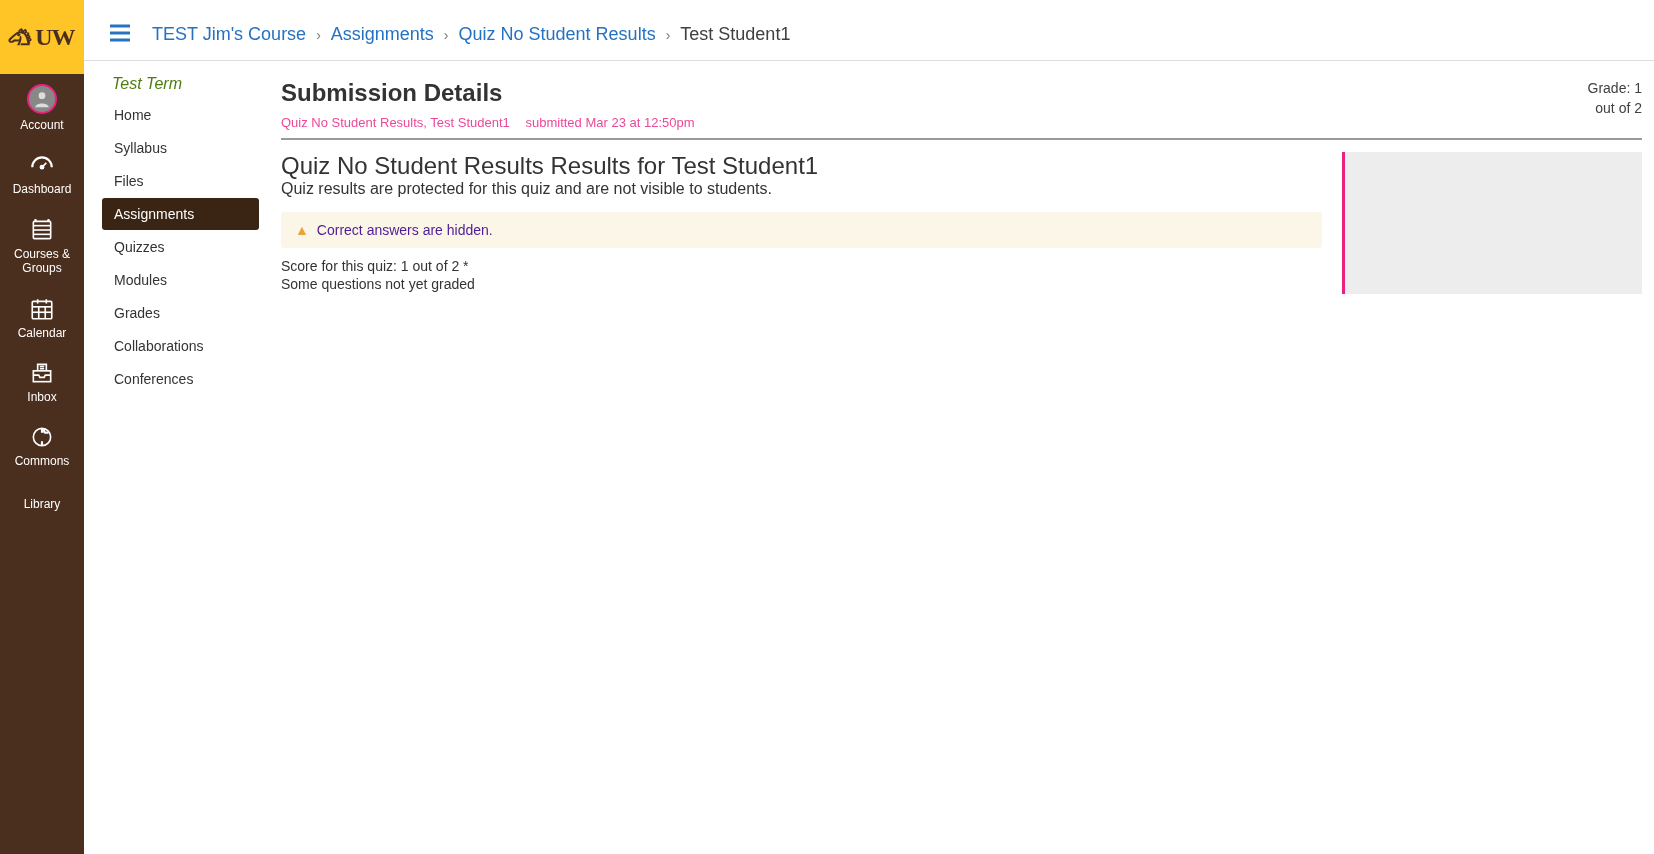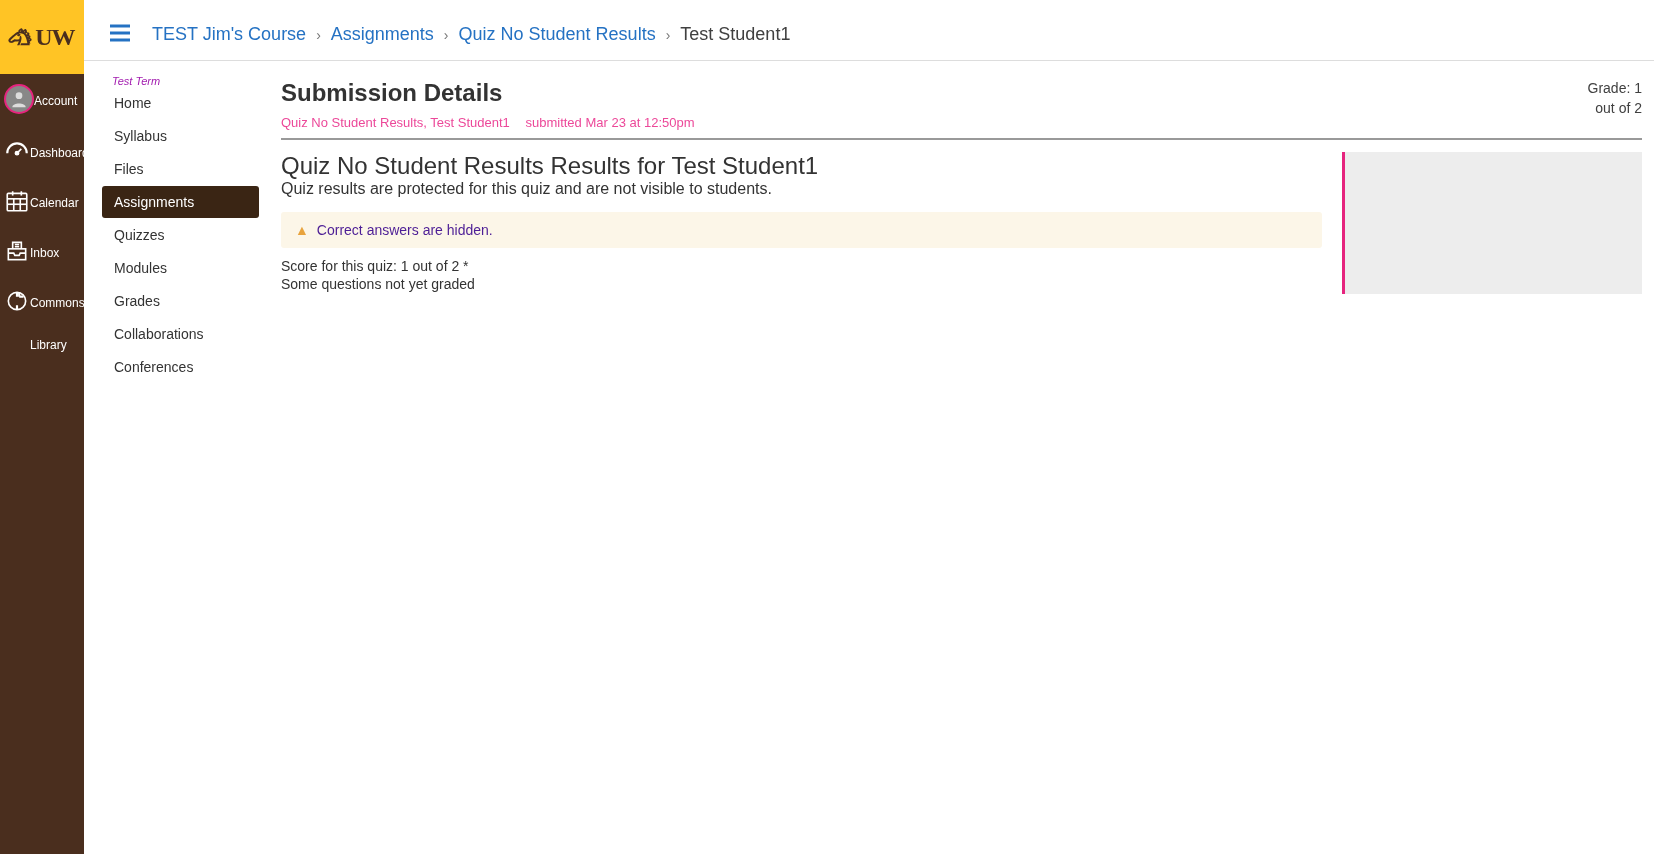--- a/index.html
+++ b/index.html
@@ -6,41 +6,41 @@
     body { font-family: "Helvetica Neue", Helvetica, Arial, sans-serif; font-size: 14px; color: #333; background: #fff; overflow: hidden; }
     
     .app { display: flex; height: 100vh; }
     
     
     .global-nav { width: 84px; background: #4a2e1e; display: flex; flex-direction: column; align-items: center; height: 100vh; }
     .logo-box { width: 84px; height: 74px; background: #ffc425; display: flex; align-items: center; justify-content: center; }
     .logo-box .logo-text { font-family: Georgia, serif; font-weight: bold; font-size: 24px; color: #4a2e1e; letter-spacing: -1px; }
     .logo-box .bucking { font-size: 20px; margin-right: 2px; display: inline-block; transform: scaleX(-1); }
     
-    .gnav-item { width: 84px; padding: 10px 4px; display: flex; flex-direction: row; align-items: center; color: #fff; font-size: 12px; cursor: pointer; text-align: center; line-height: 1.2; }
+    .gnav-item { width: 84px; padding: 10px 4px; display: flex; flex-direction: column; align-items: center; color: #fff; font-size: 12px; cursor: pointer; text-align: center; line-height: 1.2; }
     .gnav-icon { width: 26px; height: 26px; margin-bottom: 4px; display: flex; align-items: center; justify-content: center; }
     .gnav-icon svg { width: 26px; height: 26px; fill: none; stroke: #fff; stroke-width: 1.5; }
     .avatar-circle { width: 30px; height: 30px; border-radius: 50%; border: 2px solid #e6247e; background: #888; display: flex; align-items: center; justify-content: center; }
     .avatar-circle svg { width: 20px; height: 20px; fill: #ddd; stroke: none; }
     
     
     .main { flex: 1; display: flex; flex-direction: column; }
     .topbar { display: flex; align-items: center; padding: 23px 24px 14px 24px; border-bottom: 1px solid #ddd; }
     .hamburger { margin-right: 20px; cursor: pointer; }
     .hamburger svg { width: 24px; height: 20px; }
     .breadcrumb { font-size: 18px; display: flex; align-items: center; flex-wrap: wrap; gap: 6px; }
     .breadcrumb a { color: #2572c3; text-decoration: none; }
     .breadcrumb .sep { color: #777; font-size: 14px; margin: 0 4px; }
     .breadcrumb .current { color: #404040; }
     
     .content-wrap { flex: 1; display: flex; }
     
     
     .course-nav { width: 175px; padding: 14px 0 0 18px; }
-    .term-label { font-size: 11px; font-style: italic; color: #a21caf; margin-bottom: 0; padding-left: 10px; }
+    .term-label { font-size: 16px; font-style: italic; color: #4d7c0f; margin-bottom: 6px; padding-left: 10px; }
     .cnav-item { display: block; padding: 8px 12px; font-size: 14px; color: #333; cursor: pointer; border-radius: 3px; margin-bottom: 1px; }
     .cnav-item.active { background: #3a2514; color: #fff; }
     
     
     .content { flex: 1; padding: 18px 12px 18px 22px; display: flex; }
     .content-main { flex: 1; }
     .content-header { display: flex; justify-content: space-between; align-items: flex-start; padding-bottom: 8px; border-bottom: 2px solid #999; margin-bottom: 12px; }
     .page-title { font-size: 24px; font-weight: bold; color: #333; margin-bottom: 8px; }
     .sub-header { font-size: 13px; color: #ec4899; }
     .sub-header .sub-item { margin-right: 12px; }
@@ -80,20 +80,33 @@
       <div class="gnav-icon">
         <svg viewBox="0 0 24 24">
             <path d="M3 14 A9 9 0 0 1 21 14" stroke-width="2"></path>
             <circle cx="12" cy="14" r="1.5" fill="#fff"></circle>
             <line x1="12" y1="14" x2="16" y2="10"></line>
           </svg>
       </div>
       <span>Dashboard</span>
     </div>
 
+    <div class="gnav-item">
+      <div class="gnav-icon">
+        <svg viewBox="0 0 24 24">
+            <rect x="4" y="4" width="16" height="16" rx="1"></rect>
+            <line x1="4" y1="8" x2="20" y2="8"></line>
+            <line x1="4" y1="12" x2="20" y2="12"></line>
+            <line x1="4" y1="16" x2="20" y2="16"></line>
+            <circle cx="6" cy="3" r="0.5" fill="#fff"></circle>
+            <circle cx="18" cy="3" r="0.5" fill="#fff"></circle>
+          </svg>
+      </div>
+      <span>Courses &amp; Groups</span>
+    </div>
 
     <div class="gnav-item">
       <div class="gnav-icon">
         <svg viewBox="0 0 24 24">
             <rect x="3" y="5" width="18" height="16" rx="1"></rect>
             <line x1="3" y1="10" x2="21" y2="10"></line>
             <line x1="8" y1="3" x2="8" y2="7"></line>
             <line x1="16" y1="3" x2="16" y2="7"></line>
             <line x1="9" y1="10" x2="9" y2="21"></line>
             <line x1="15" y1="10" x2="15" y2="21"></line>

